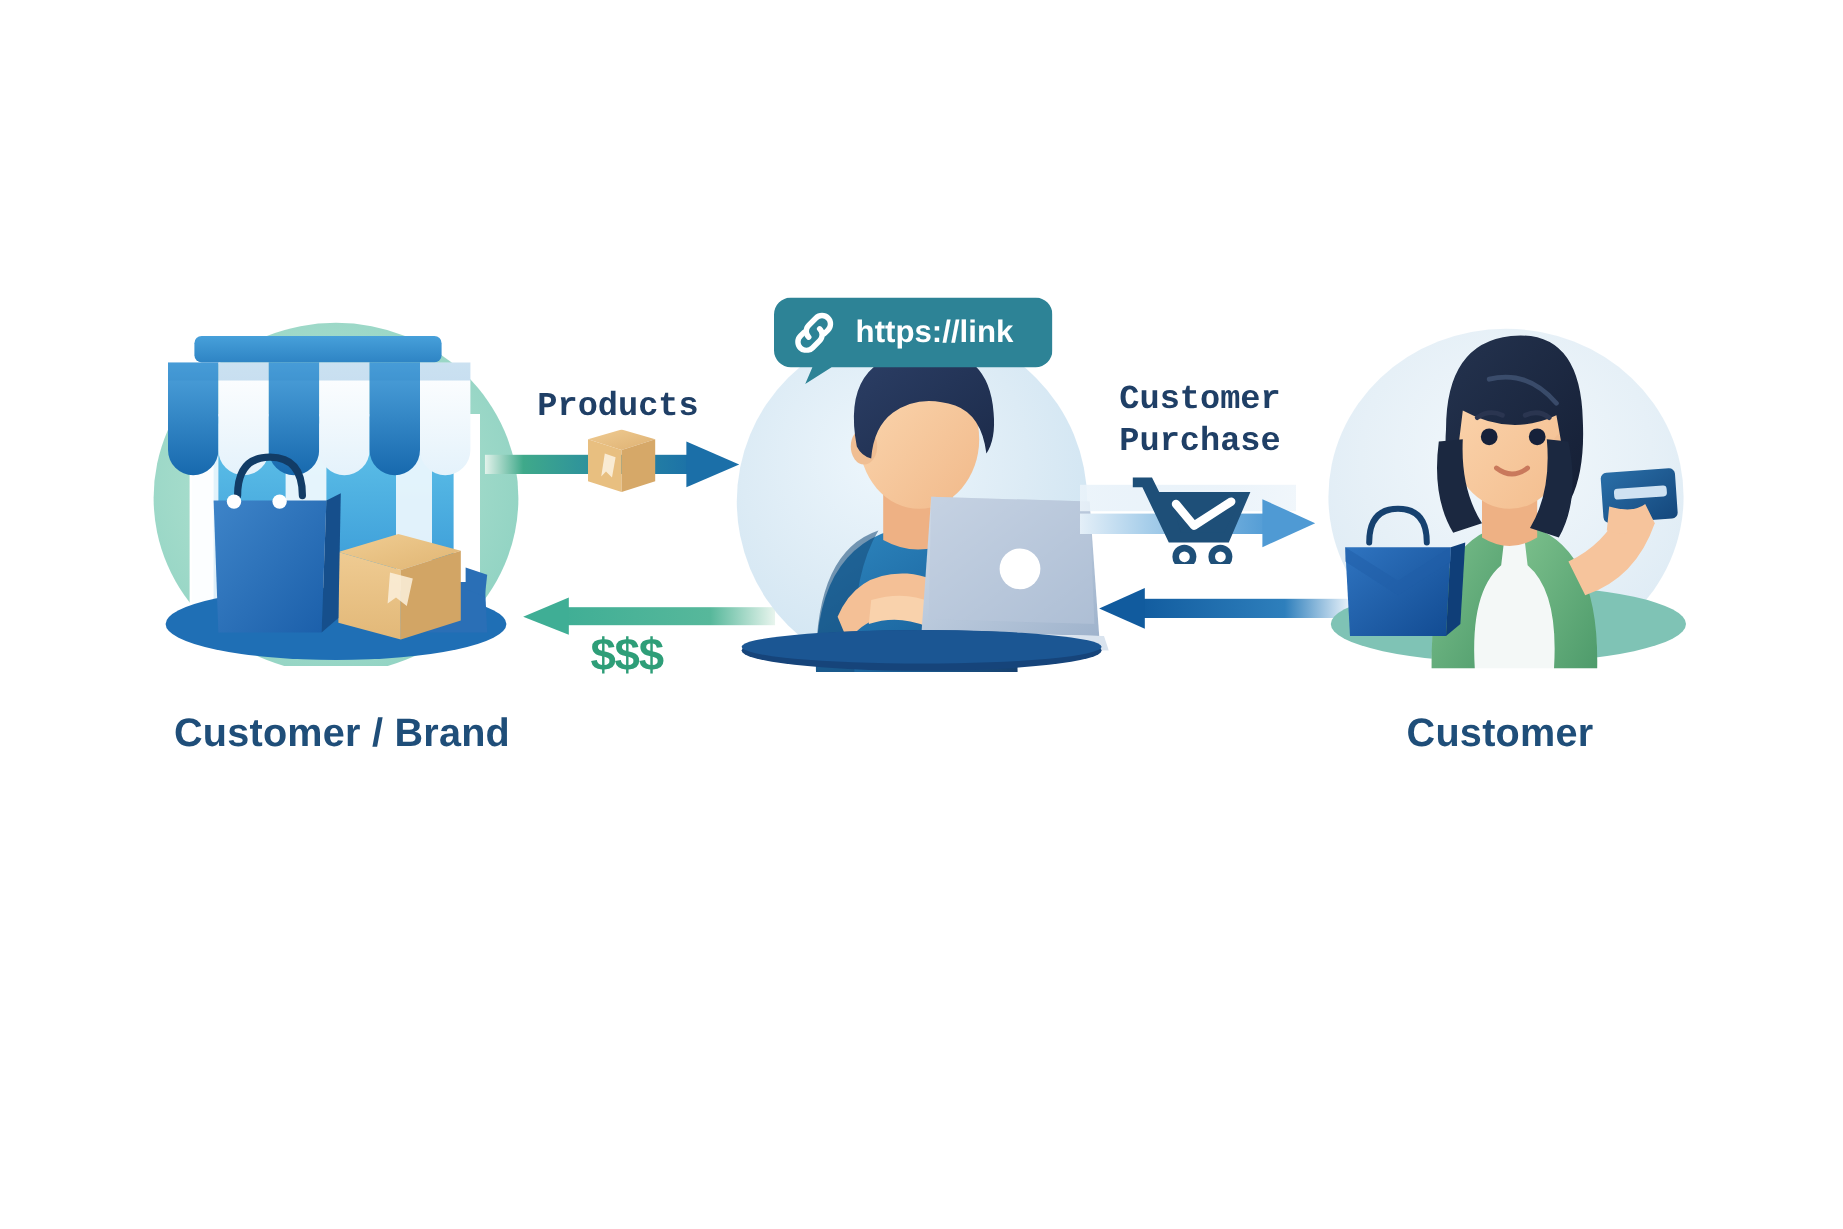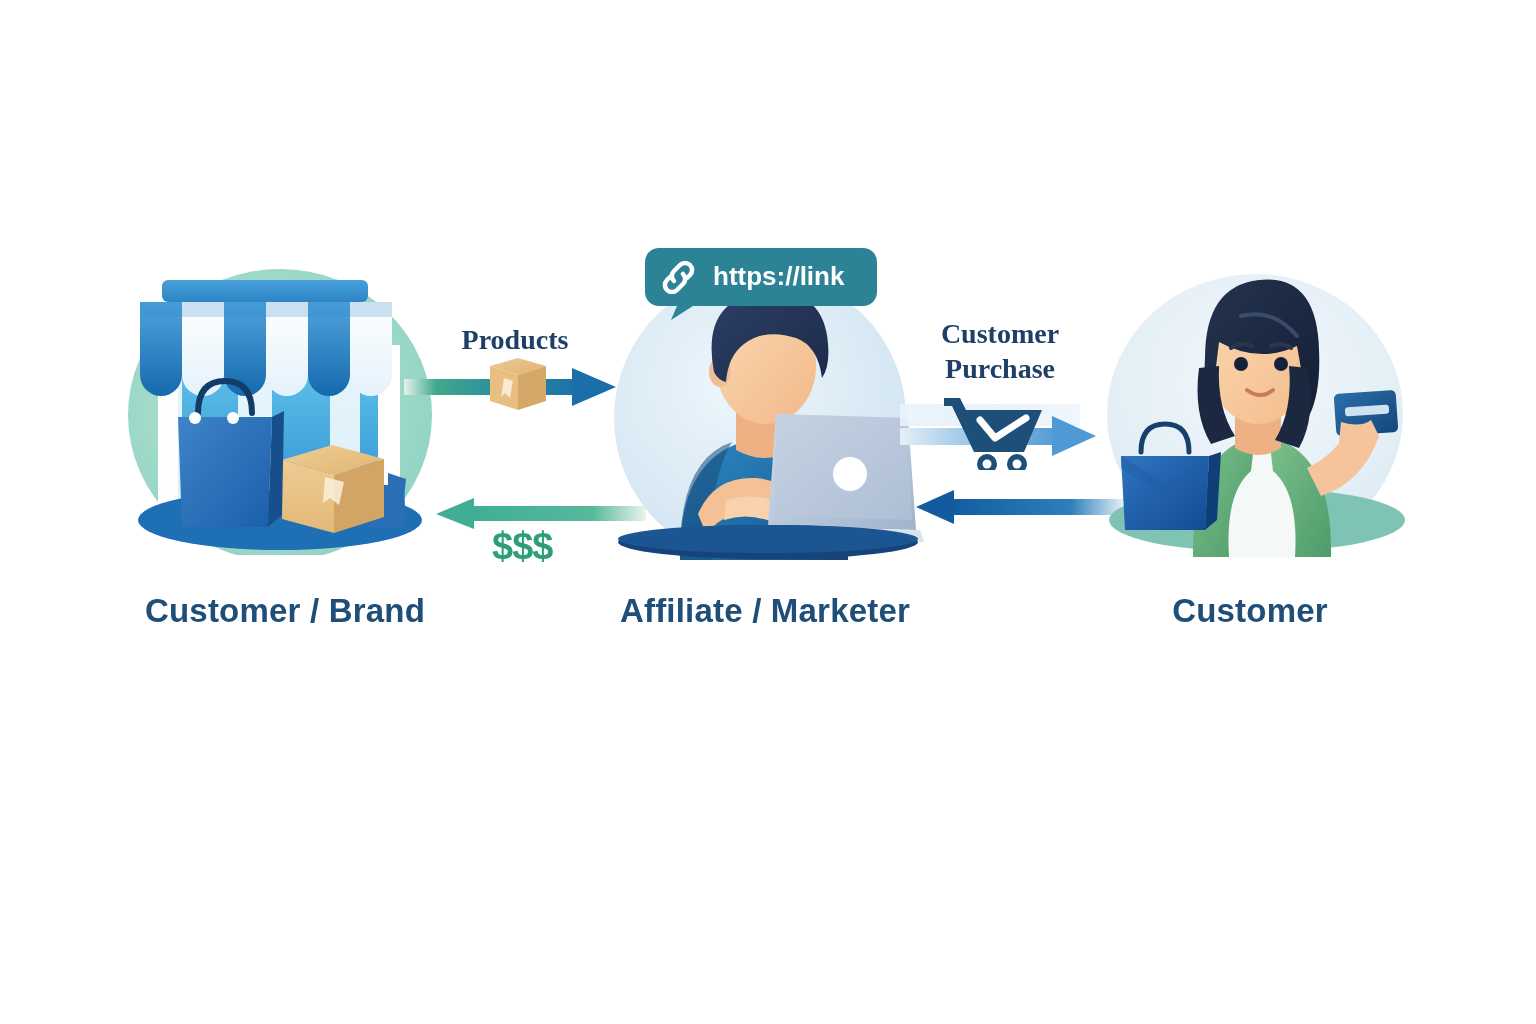--- a/index.html
+++ b/index.html
@@ -26,21 +26,21 @@
     font-family: "Liberation Sans", sans-serif;
     font-weight: bold;
     font-size: 33px;
     color: #1F4E79;
     text-align: center;
     white-space: nowrap;
     letter-spacing: 0.2px;
   }
   .flow-label {
     position: absolute;
-    font-family: Liberation Serif, serif;
+    font-family: Liberation Mono, monospace;
     font-weight: bold;
     font-size: 28px;
     color: #1F3F66;
     text-align: center;
     white-space: nowrap;
     line-height: 1.25;
   }
   .money-label {
     position: absolute;
     font-family: "Liberation Sans", sans-serif;
@@ -239,21 +239,20 @@
         <path d="M168 146 L300 150 L308 262 L160 258 Z" fill="url(#lapG)"></path>
         <path d="M168 146 L300 150 L304 252 L166 248 Z" fill="#B9C8DC" opacity="0.5"></path>
         <circle cx="242" cy="206" r="17" fill="#FFFFFF"></circle>
         <path d="M124 258 L312 262 L316 274 L118 270 Z" fill="#D9E3EE"></path>
       </g>
 
       <ellipse cx="160" cy="274" rx="150" ry="17" fill="#16447A"></ellipse>
       <ellipse cx="160" cy="271" rx="150" ry="14" fill="#1B5693"></ellipse>
     </svg>
   </div>
-  <div class="node-label" style="left:590px; top:592px; width:350px;">Affiliate / Marketer</div>
 
   <div class="abs" style="left:645px; top:248px; width:232px; height:72px;">
     <svg width="232" height="72" viewBox="0 0 232 72">
       <path d="M14 0 L218 0 a14 14 0 0 1 14 14 L232 44 a14 14 0 0 1 -14 14 L48 58 L26 72 L32 58 L14 58 a14 14 0 0 1 -14 -14 L0 14 a14 14 0 0 1 14 -14 Z" fill="#2D8396"></path>
     </svg>
     <svg class="abs" style="left:16px; top:12px;" width="36" height="34" viewBox="0 0 36 34">
       <g stroke="#ffffff" stroke-width="4.5" fill="none" stroke-linecap="round">
         <path d="M13 21 a7 7 0 0 1 0 -10 l6 -6 a7 7 0 0 1 10 10 l-3 3"></path>
         <path d="M22 14 a7 7 0 0 1 0 10 l-6 6 a7 7 0 0 1 -10 -10 l3 -3"></path>
       </g>

